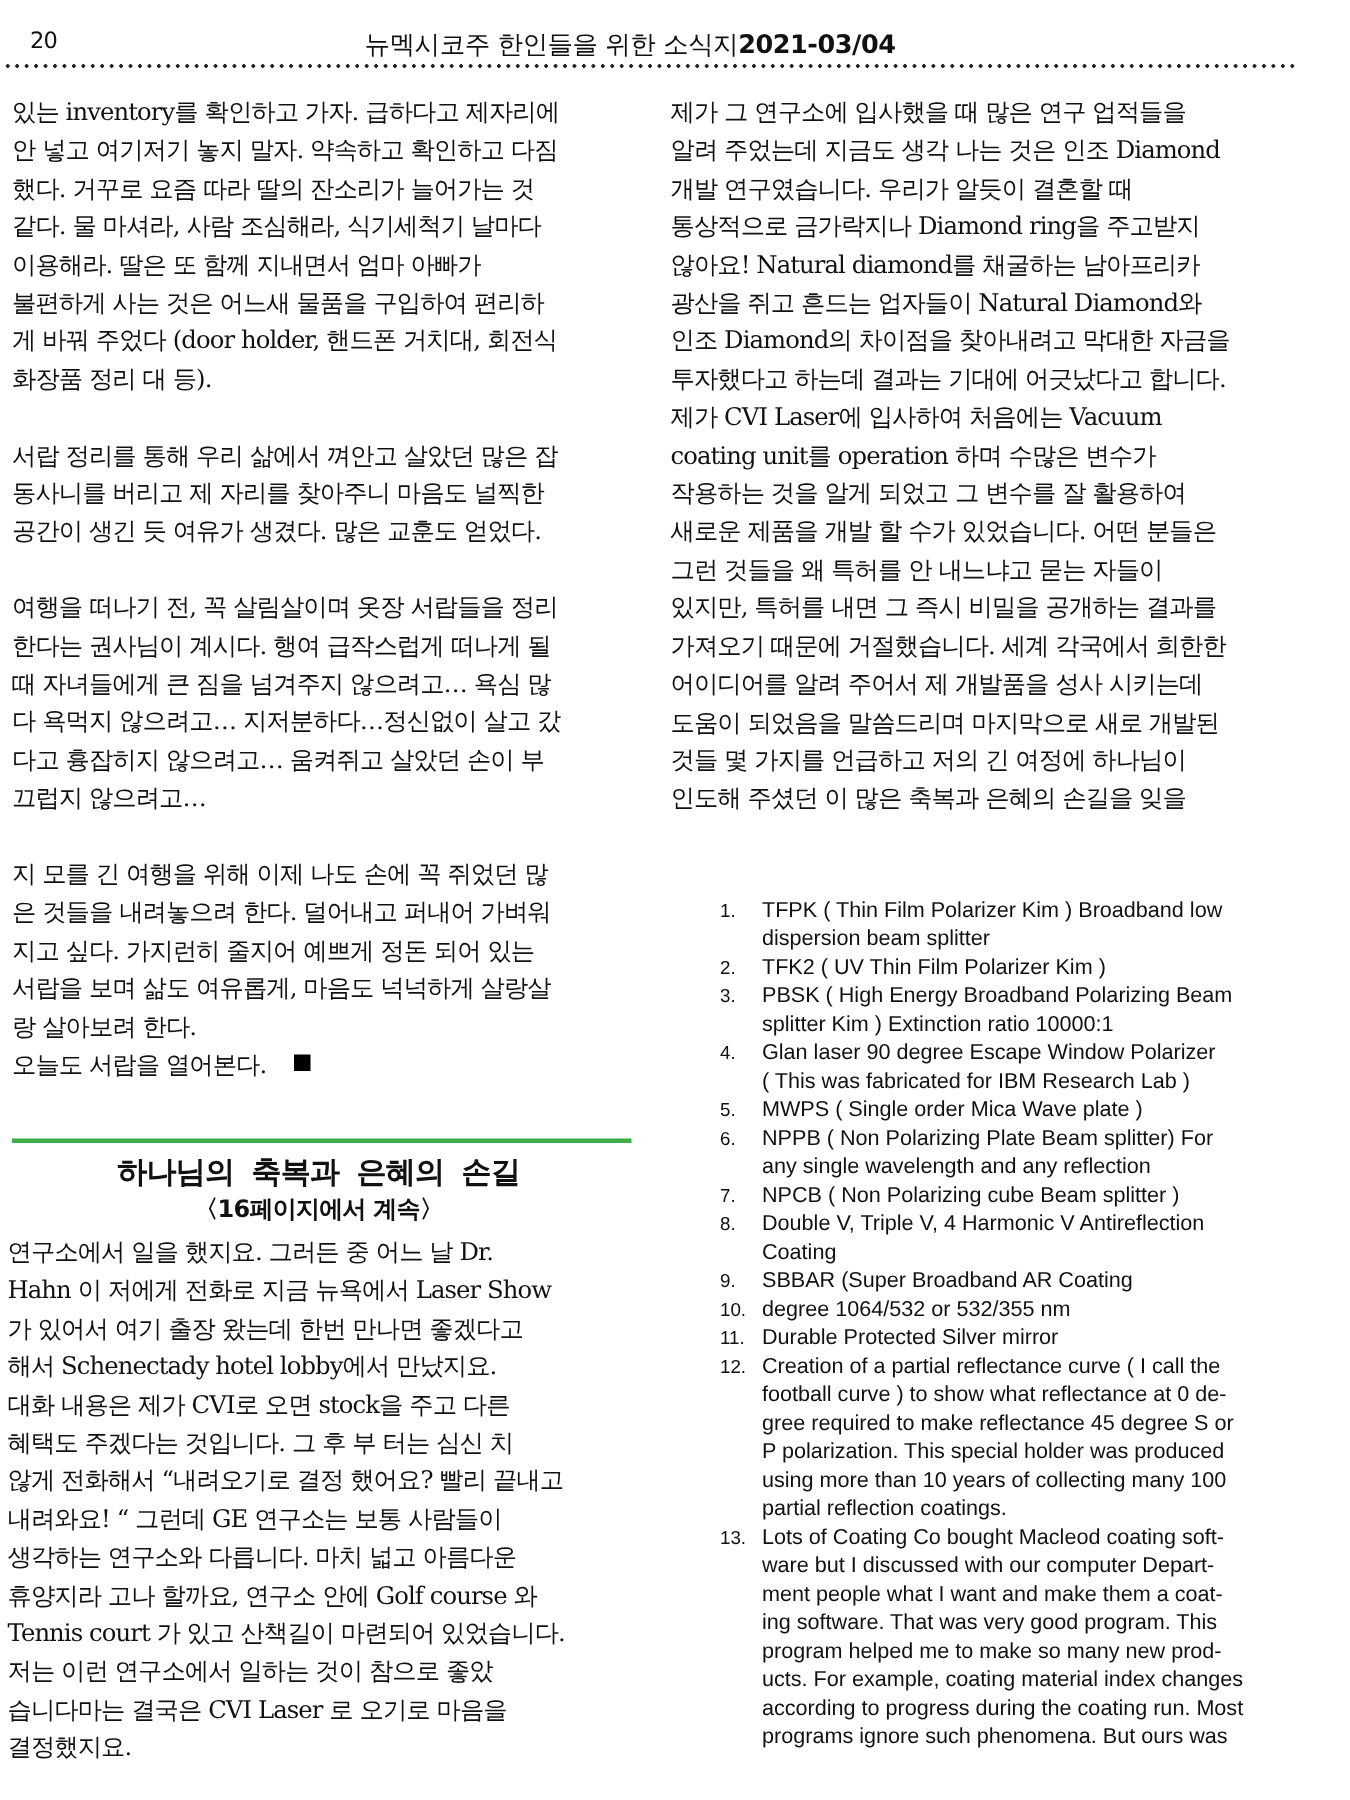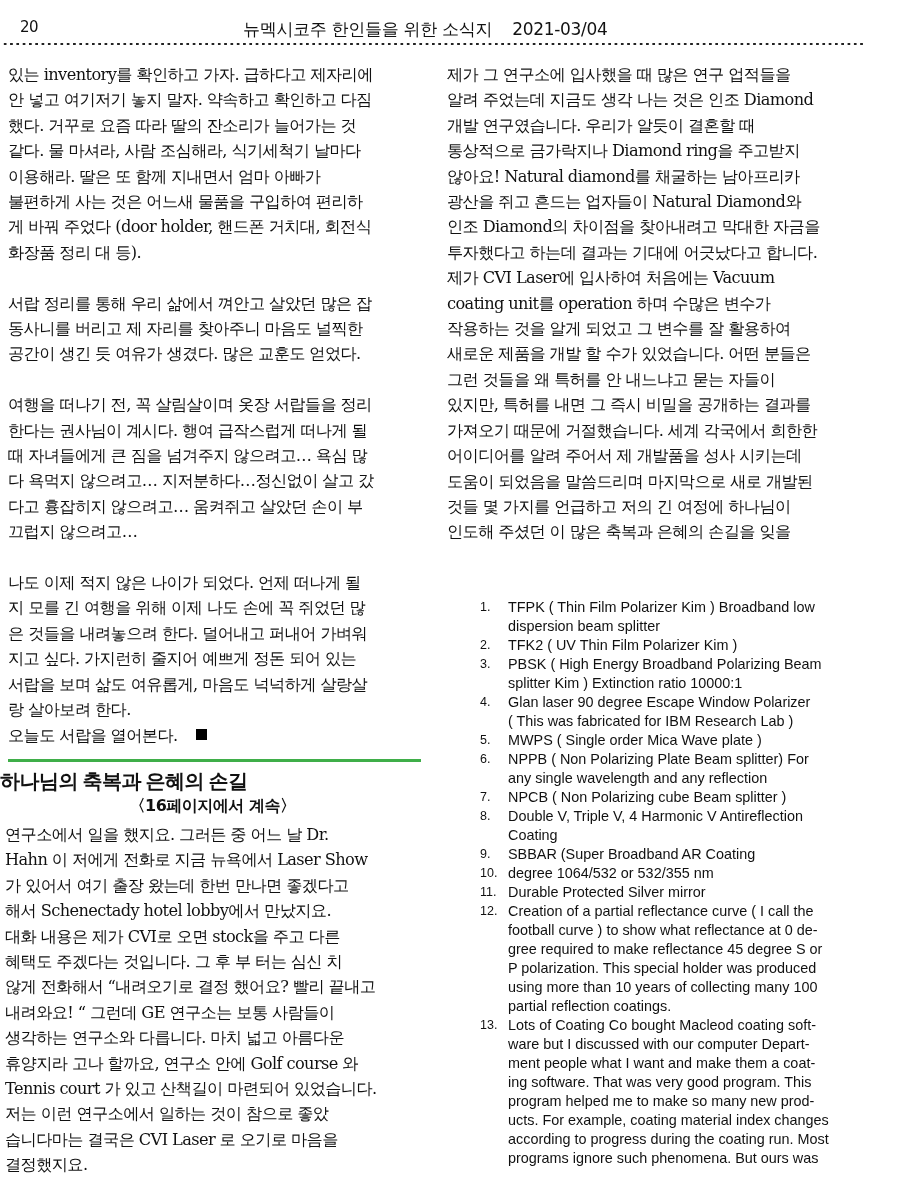--- a/index.html
+++ b/index.html
@@ -1,31 +1,31 @@
 <!DOCTYPE html>
 <html><head>
 <meta charset="utf-8">
 <style>
   html, body { margin: 0; padding: 0; background: #ffffff; }
   body { width: 900px; height: 1200px; position: relative; overflow: hidden; color: #111; }
   .header { position: absolute; left: 0; top: 0; width: 900px; height: 48px; }
   .page-num { position: absolute; left: 20px; top: 18px; font-family: "DejaVu Sans", sans-serif; font-size: 15px; letter-spacing: -0.5px; }
   .header-title { position: absolute; left: 243px; top: 18px; font-family: "DejaVu Sans", sans-serif; font-size: 17px; letter-spacing: -0.3px; white-space: nowrap; }
-  .header-title .date { margin-left: 20px; }
+  .header-title .date { margin-left: 0; font-weight: bold; }
   .dots { position: absolute; left: 2px; top: 42px; width: 500px; height: 4px;
           background-image: radial-gradient(circle, #222 1.1px, transparent 1.4px);
           background-size: 6.3px 4px; background-repeat: repeat-x; width: 864px; }
   .col { position: absolute; font-family: "DejaVu Serif", serif; font-size: 16.2px; line-height: 25.4px; letter-spacing: -0.6px; }
   .col p { margin: 0; white-space: nowrap; }
   .col .gap { height: 25.4px; }
   .col-left { left: 8px; top: 62px; width: 420px; }
   .col-right { left: 447px; top: 62px; width: 430px; }
   .end-mark { display: inline-block; width: 11px; height: 11px; background: #000; margin-left: 18px; vertical-align: 1px; }
   .green-rule { position: absolute; left: 8px; top: 759px; width: 413px; height: 3px; background: #3fae49; }
-  .article-title { position: absolute; left: 0; top: 768px; width: 425px; text-align: left; font-family: Liberation Serif, serif; font-weight: bold; font-size: 20px; letter-spacing: -0.5px; }
+  .article-title { position: absolute; left: 0; top: 768px; width: 425px; text-align: center; font-family: Liberation Mono, monospace; font-weight: bold; font-size: 20px; letter-spacing: -0.5px; }
   .article-sub { position: absolute; left: 0; top: 796px; width: 425px; text-align: center; font-family: "DejaVu Sans", sans-serif; font-weight: bold; font-size: 16px; letter-spacing: -0.5px; }
   .col-left2 { left: 5px; top: 822px; width: 425px; }
   .list { position: absolute; left: 480px; top: 598px; width: 410px; font-family: "Liberation Sans", sans-serif; font-size: 14.4px; line-height: 19px; margin: 0; padding: 0; list-style: none; }
   .list li { position: relative; padding-left: 28px; margin: 0; }
   .list li .num { position: absolute; left: 0; top: 0; font-size: 12.5px; }
 </style>
 </head>
 <body>
 
 <div class="header">
@@ -57,21 +57,20 @@
   <div>
     <p>여행을 떠나기 전, 꼭 살림살이며 옷장 서랍들을 정리</p>
     <p>한다는 권사님이 계시다. 행여 급작스럽게 떠나게 될</p>
     <p>때 자녀들에게 큰 짐을 넘겨주지 않으려고… 욕심 많</p>
     <p>다 욕먹지 않으려고… 지저분하다…정신없이 살고 갔</p>
     <p>다고 흉잡히지 않으려고… 움켜쥐고 살았던 손이 부</p>
     <p>끄럽지 않으려고…</p>
   </div>
   <div class="gap"></div>
   <div>
-    <p>나도 이제 적지 않은 나이가 되었다. 언제 떠나게 될</p>
     <p>지 모를 긴 여행을 위해 이제 나도 손에 꼭 쥐었던 많</p>
     <p>은 것들을 내려놓으려 한다. 덜어내고 퍼내어 가벼워</p>
     <p>지고 싶다. 가지런히 줄지어 예쁘게 정돈 되어 있는</p>
     <p>서랍을 보며 삶도 여유롭게, 마음도 넉넉하게 살랑살</p>
     <p>랑 살아보려 한다.</p>
     <p><span>오늘도 서랍을 열어본다.</span><span class="end-mark"></span></p>
   </div>
 </div>
 
 <div class="green-rule"></div>

